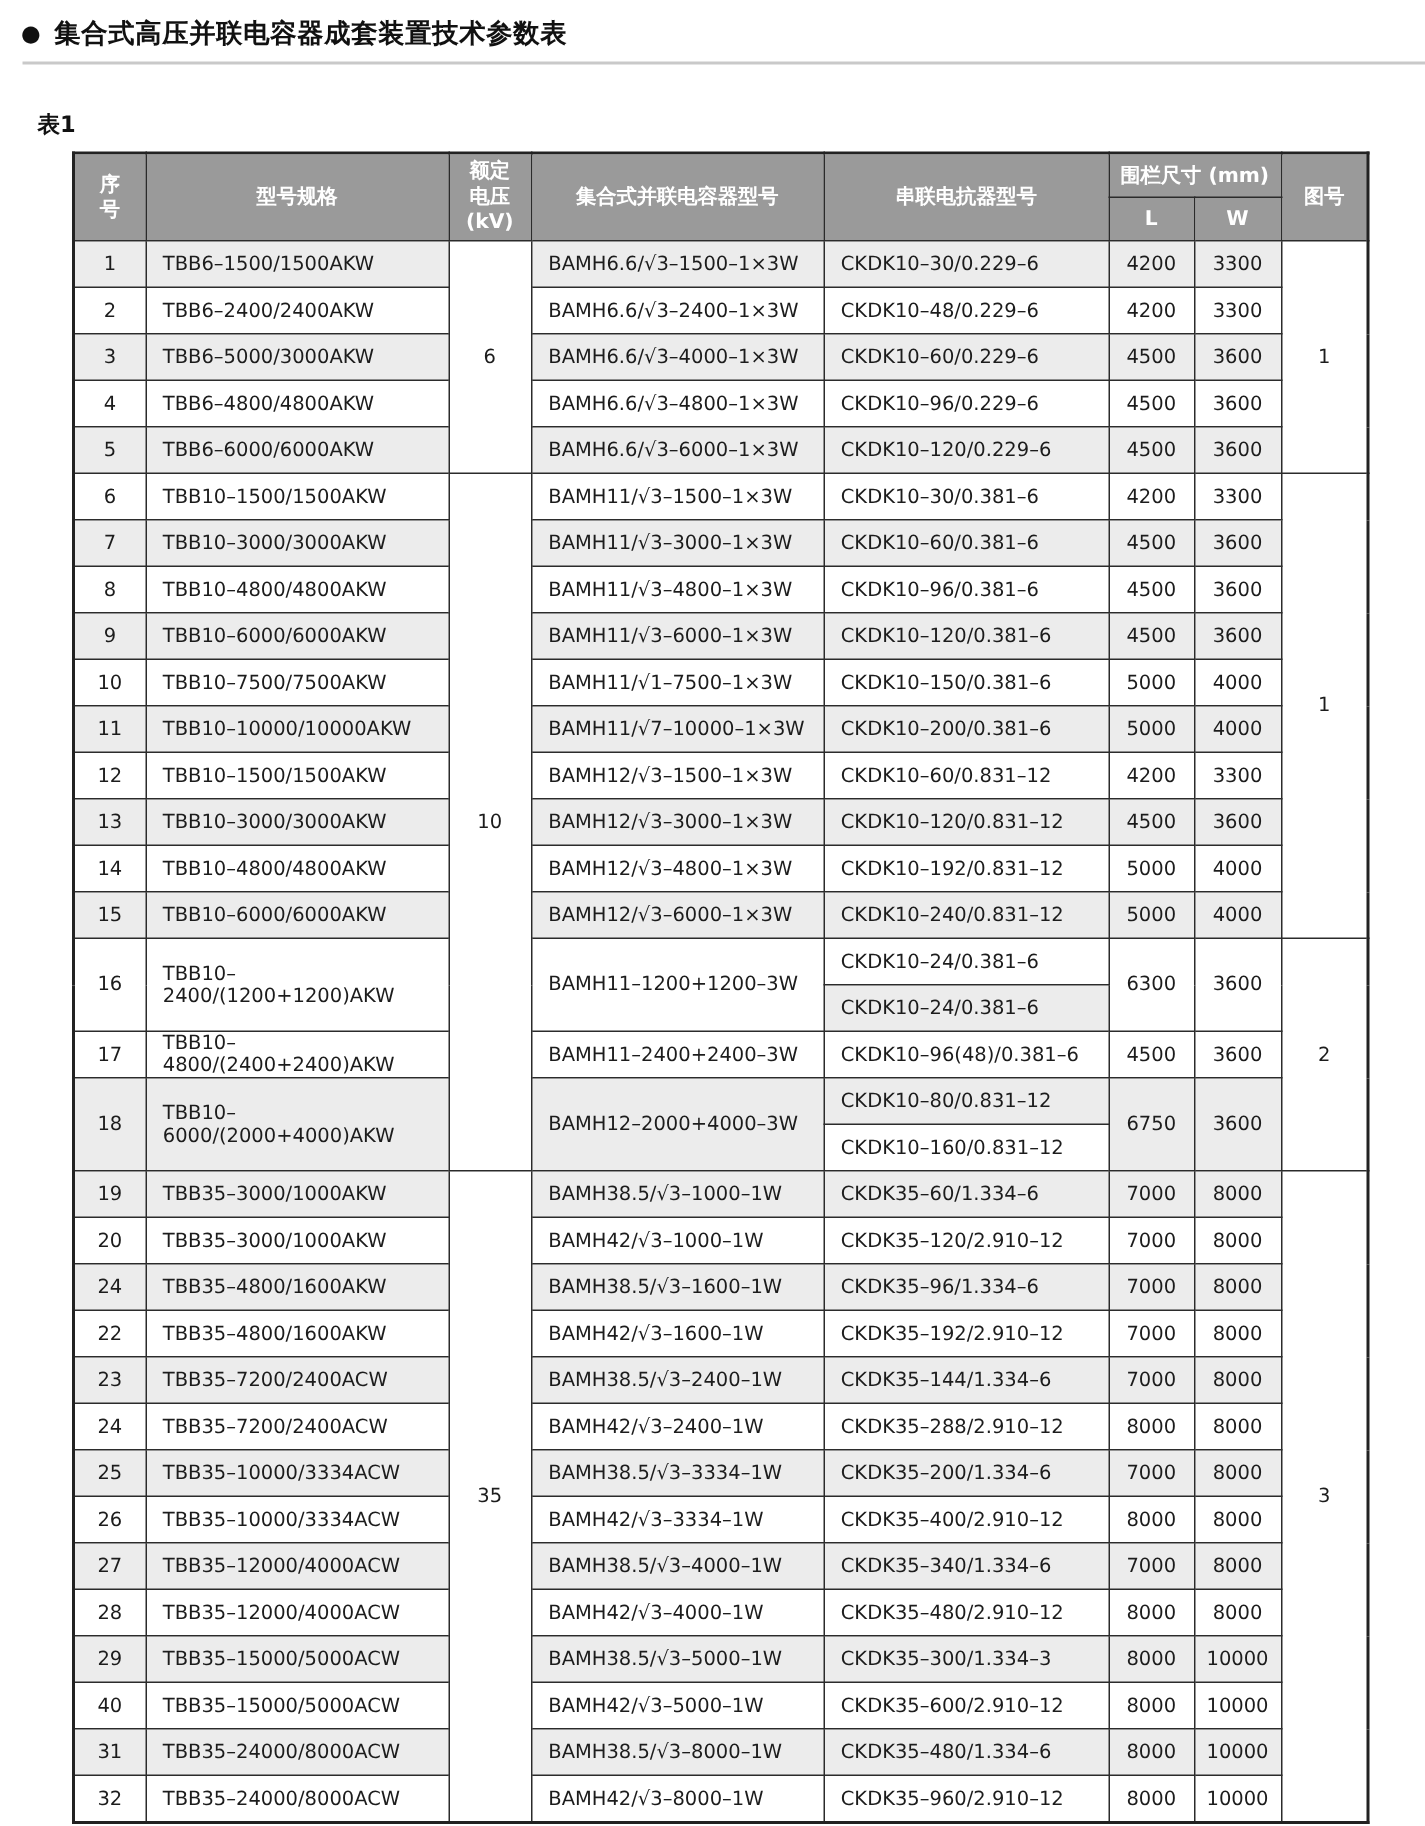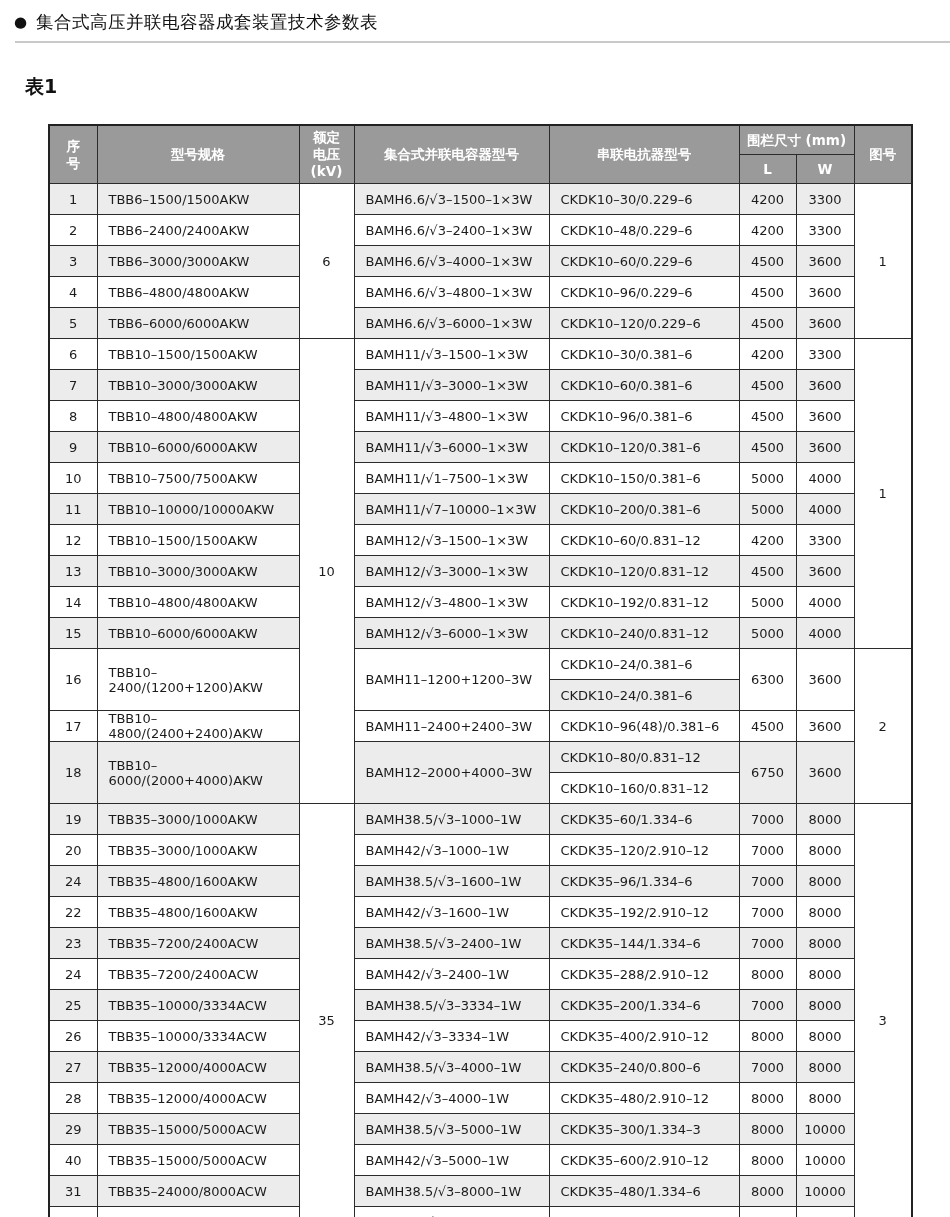--- a/index.html
+++ b/index.html
@@ -3,23 +3,23 @@
 <meta charset="utf-8">
 <style>
   html,body { margin:0; padding:0; }
   body {
     width:950px; height:1217px; background:#ffffff;
     font-family:"DejaVu Sans","Liberation Sans",sans-serif;
     color:#1a1a1a; position:relative;
   }
   .title-row { display:flex; align-items:center; gap:9px; padding:10px 0 0 14px; }
   .bullet { font-size:15px; line-height:1; color:#111; }
-  .doc-title { font-size:17.5px; font-weight:normal; color:#111; letter-spacing:0.5px; }
+  .doc-title { font-size:17.5px; font-weight:bold; color:#111; letter-spacing:0.5px; }
   .title-rule { height:2px; background:#c9c9c9; margin:7px 0 0 15px; }
-  .table-label { margin:31px 0 24px 25px; font-size:19px; font-weight:bold; color:#111; }
+  .table-label { margin:31px 0 8px 25px; font-size:15px; font-weight:bold; color:#111; }
 
   table.params {
     border-collapse:collapse; table-layout:fixed;
     margin-left:48px; width:863px;
     border:2px solid #222222;
   }
   .params th, .params td {
     border:1px solid #2b2b2b;
     font-size:13px; text-align:center; vertical-align:middle;
     padding:0; overflow:hidden;
@@ -89,21 +89,21 @@
       <tr class="band-w">
         <td>2</td>
         <td class="l">TBB6–2400/2400AKW</td>
         <td class="l">BAMH6.6/√3–2400–1×3W</td>
         <td class="l">CKDK10–48/0.229–6</td>
         <td>4200</td>
         <td>3300</td>
       </tr>
       <tr class="band-g">
         <td>3</td>
-        <td class="l">TBB6–3000/3000AKW</td>
+        <td class="l">TBB6–5000/3000AKW</td>
         <td class="l">BAMH6.6/√3–4000–1×3W</td>
         <td class="l">CKDK10–60/0.229–6</td>
         <td>4500</td>
         <td>3600</td>
       </tr>
       <tr class="band-w">
         <td>4</td>
         <td class="l">TBB6–4800/4800AKW</td>
         <td class="l">BAMH6.6/√3–4800–1×3W</td>
         <td class="l">CKDK10–96/0.229–6</td>
@@ -294,21 +294,21 @@
         <td class="l">TBB35–10000/3334ACW</td>
         <td class="l">BAMH42/√3–3334–1W</td>
         <td class="l">CKDK35–400/2.910–12</td>
         <td>8000</td>
         <td>8000</td>
       </tr>
       <tr class="band-g">
         <td>27</td>
         <td class="l">TBB35–12000/4000ACW</td>
         <td class="l">BAMH38.5/√3–4000–1W</td>
-        <td class="l">CKDK35–240/0.800–6</td>
+        <td class="l">CKDK35–340/1.334–6</td>
         <td>7000</td>
         <td>8000</td>
       </tr>
       <tr class="band-w">
         <td>28</td>
         <td class="l">TBB35–12000/4000ACW</td>
         <td class="l">BAMH42/√3–4000–1W</td>
         <td class="l">CKDK35–480/2.910–12</td>
         <td>8000</td>
         <td>8000</td>

